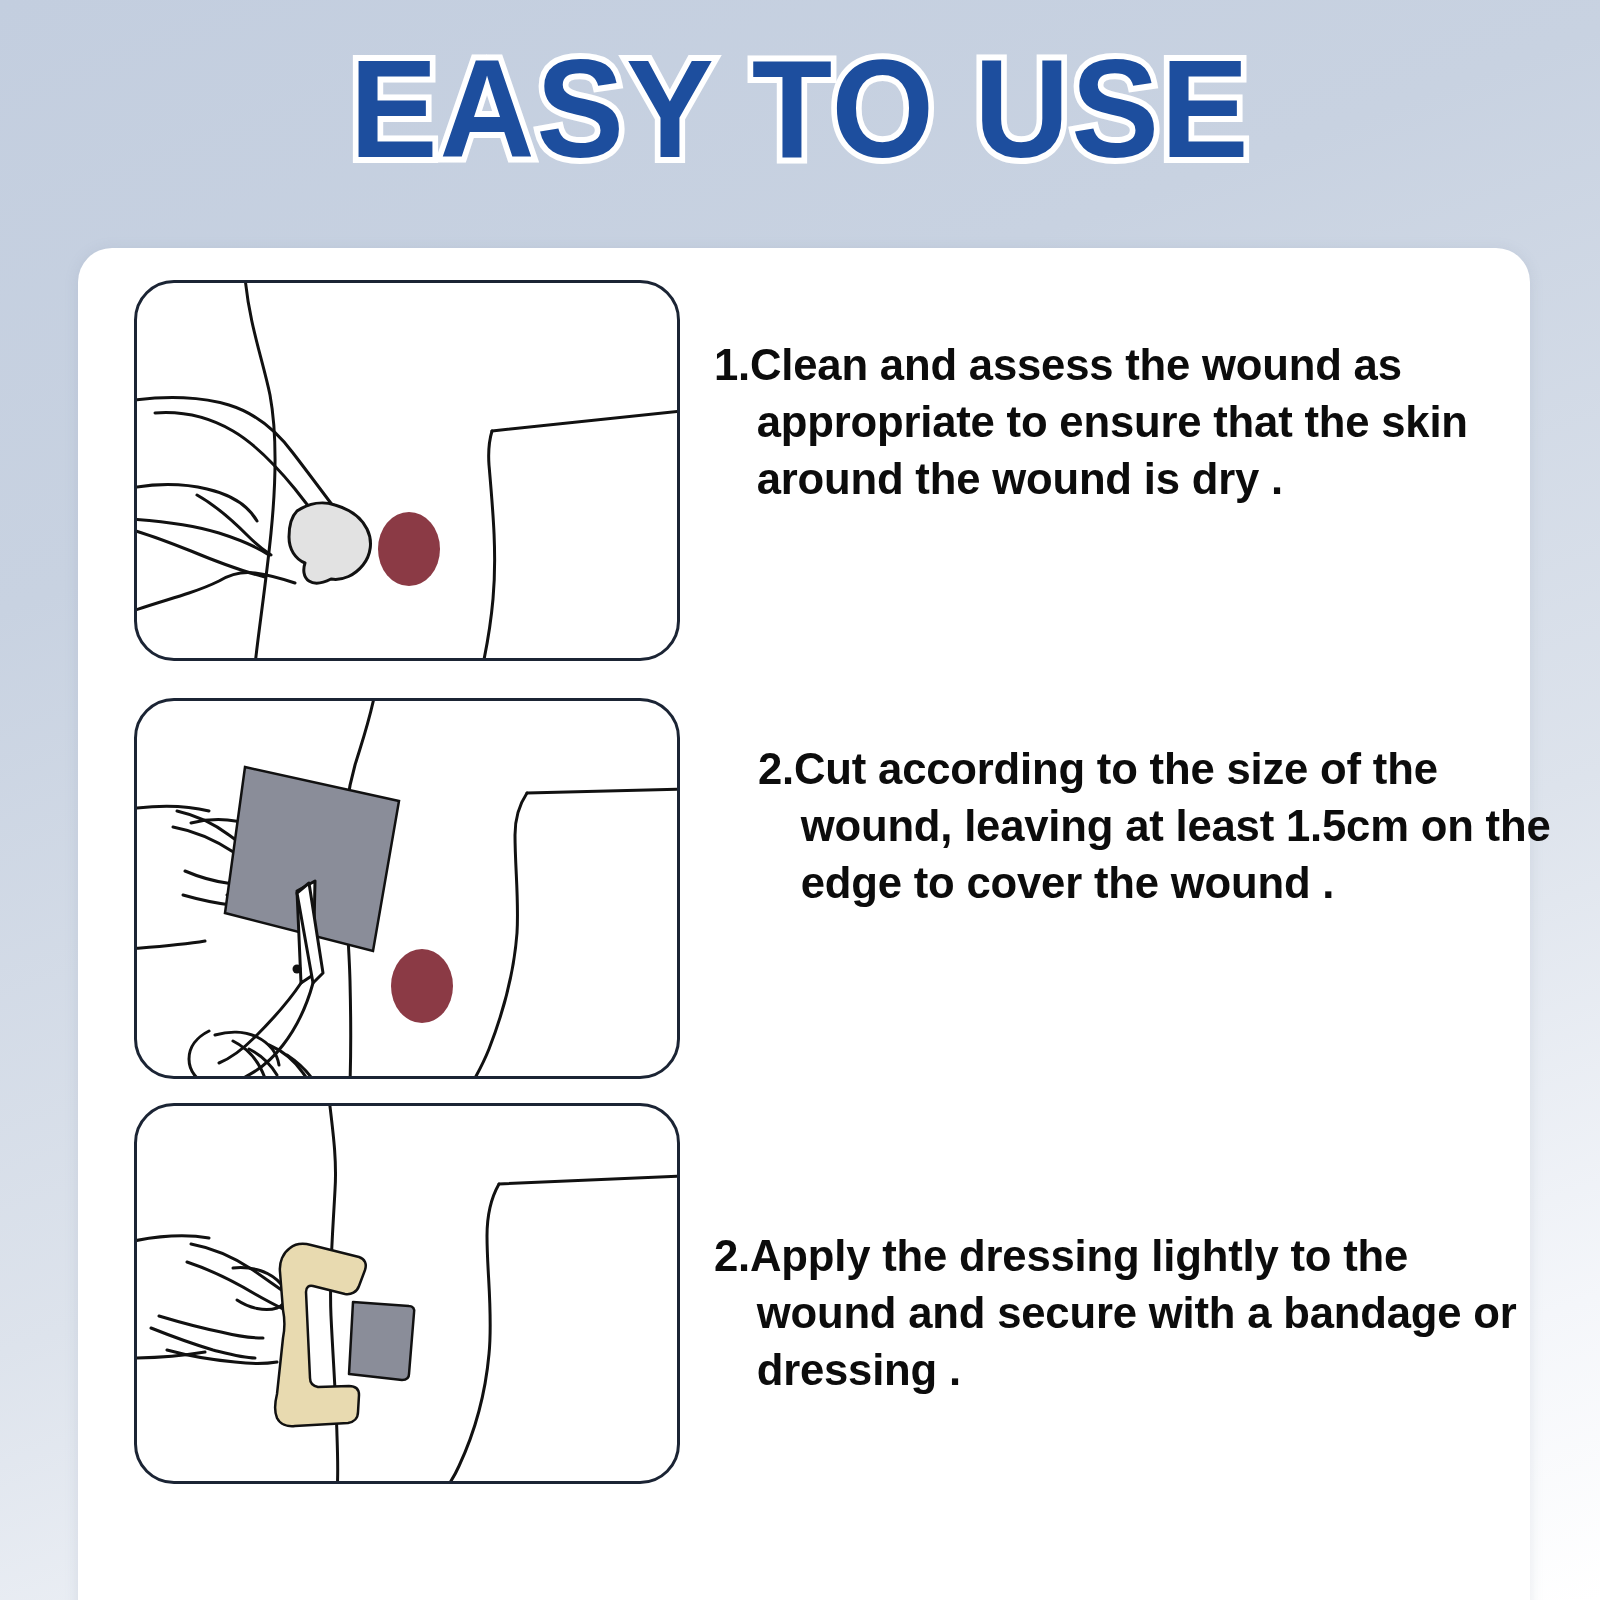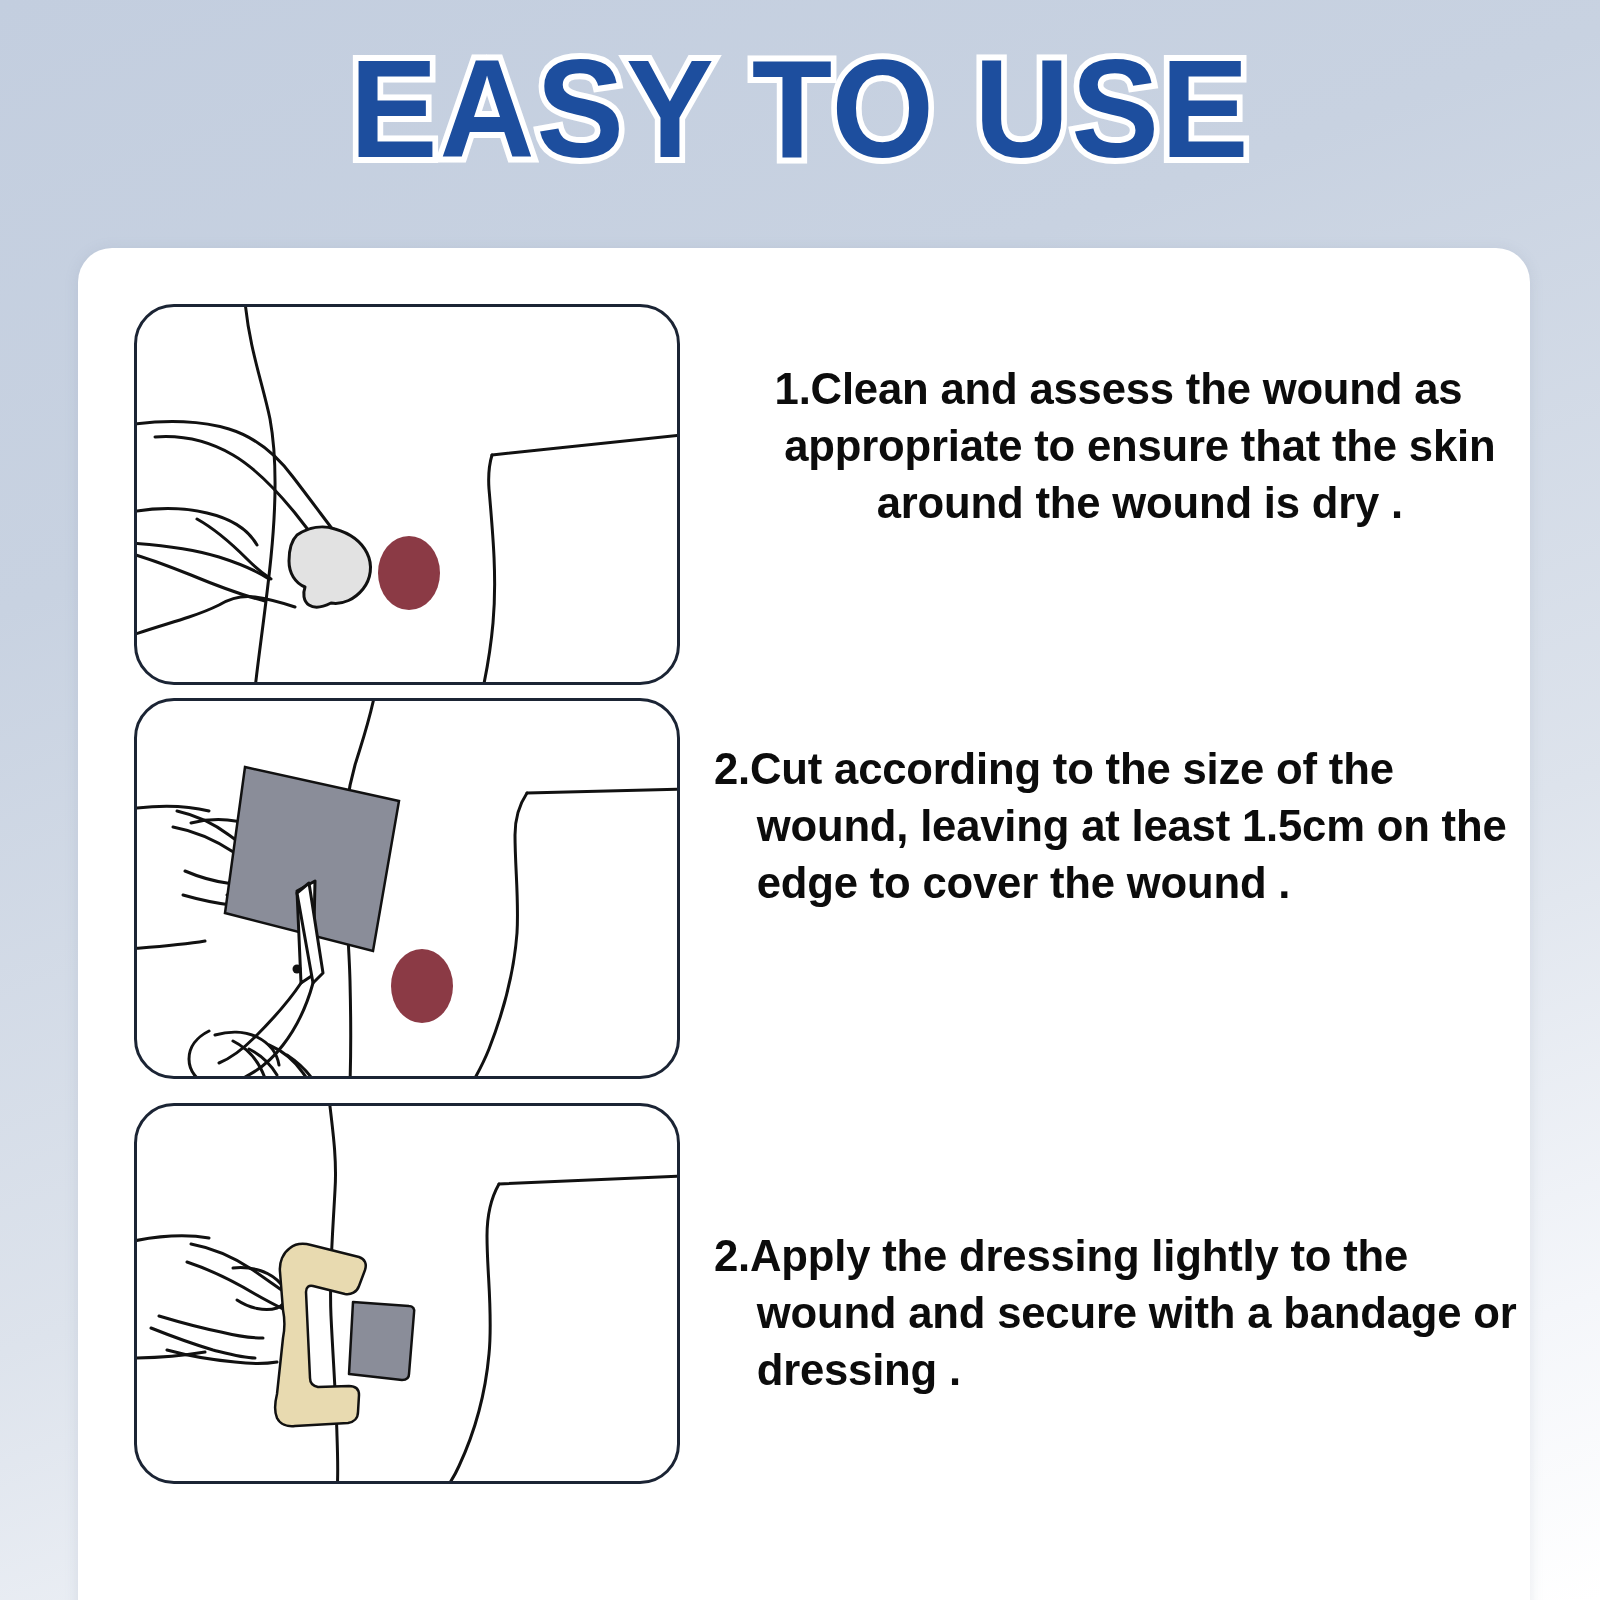--- a/index.html
+++ b/index.html
@@ -33,22 +33,22 @@
   
   #card{
     position:absolute;left:78px;top:248px;width:1452px;height:1400px;
     background:#ffffff;
     border-radius:34px 34px 0 0;
     box-shadow:0 2px 14px rgba(120,135,160,.18);
   }
 
   
   .row{position:absolute;left:0;display:flex;align-items:flex-start;}
-  #row-1{top:56px;text-align:center;}
-  #row-2{top:450px;}
+  #row-1{top:32px;}
+  #row-2{top:450px;gap:44px;}
   #row-3{top:855px;align-items:center;}
 
   .panel{
     position:relative;
     width:540px;height:375px;
     margin-left:56px;
     border:3px solid #1b2434;
     border-radius:40px;
     background:#ffffff;
     overflow:hidden;

